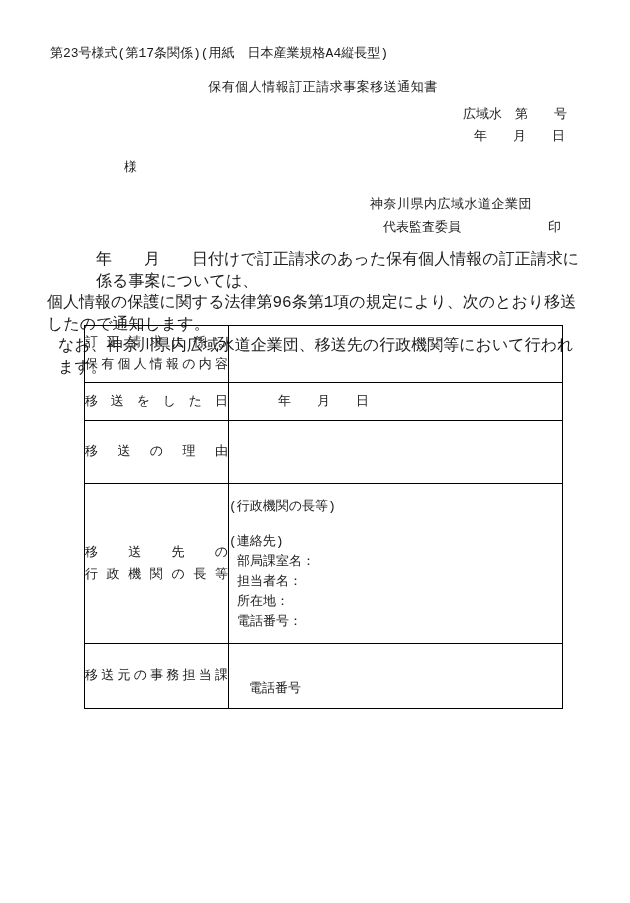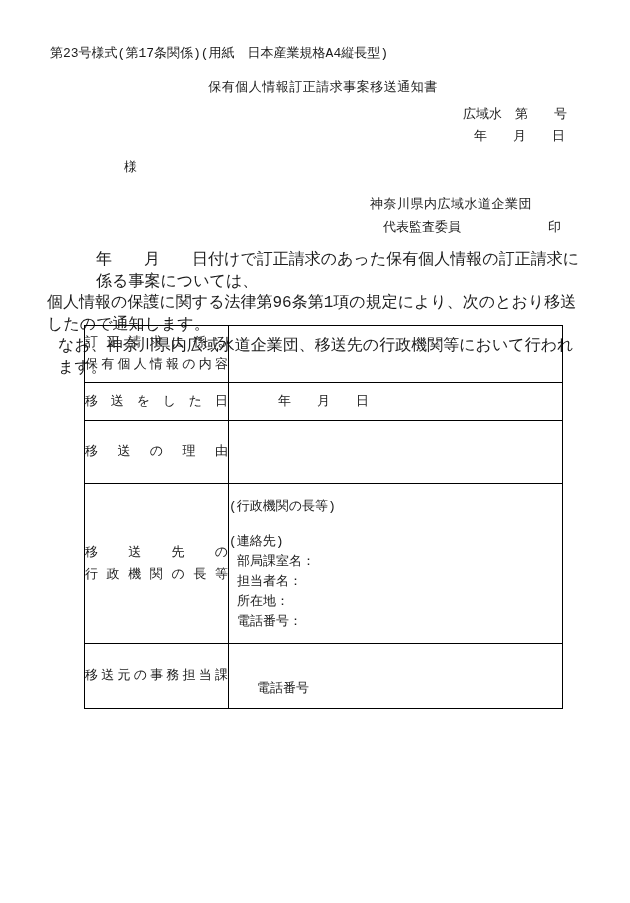--- a/index.html
+++ b/index.html
@@ -63,21 +63,21 @@
   .row-1 { height: 57px; }
   .row-2 { height: 38px; }
   .row-3 { height: 63px; }
   .row-4 { height: 160px; }
   .row-5 { height: 65px; }
   .row-2 td.cell-value { padding-left: 49px; white-space: pre; }
   .row-4 td.cell-value { vertical-align: top; padding-top: 13px; }
   .row-4 .value-header { line-height: 20px; margin-bottom: 15px; }
   .row-4 .contact-header { line-height: 20px; }
   .row-4 .contact-field { line-height: 20px; padding-left: 8px; }
-  .row-5 td.cell-value { vertical-align: bottom; padding-bottom: 9px; padding-left: 28px; }
+  .row-5 td.cell-value { vertical-align: bottom; padding-bottom: 9px; padding-left: 20px; }
 </style>
 </head>
 <body>
 
 <div class="page">
 
   <div class="abs fs form-number">第23号様式(第17条関係)(用紙　日本産業規格A4縦長型)</div>
 
   <div class="abs fs doc-title">保有個人情報訂正請求事案移送通知書</div>
 

